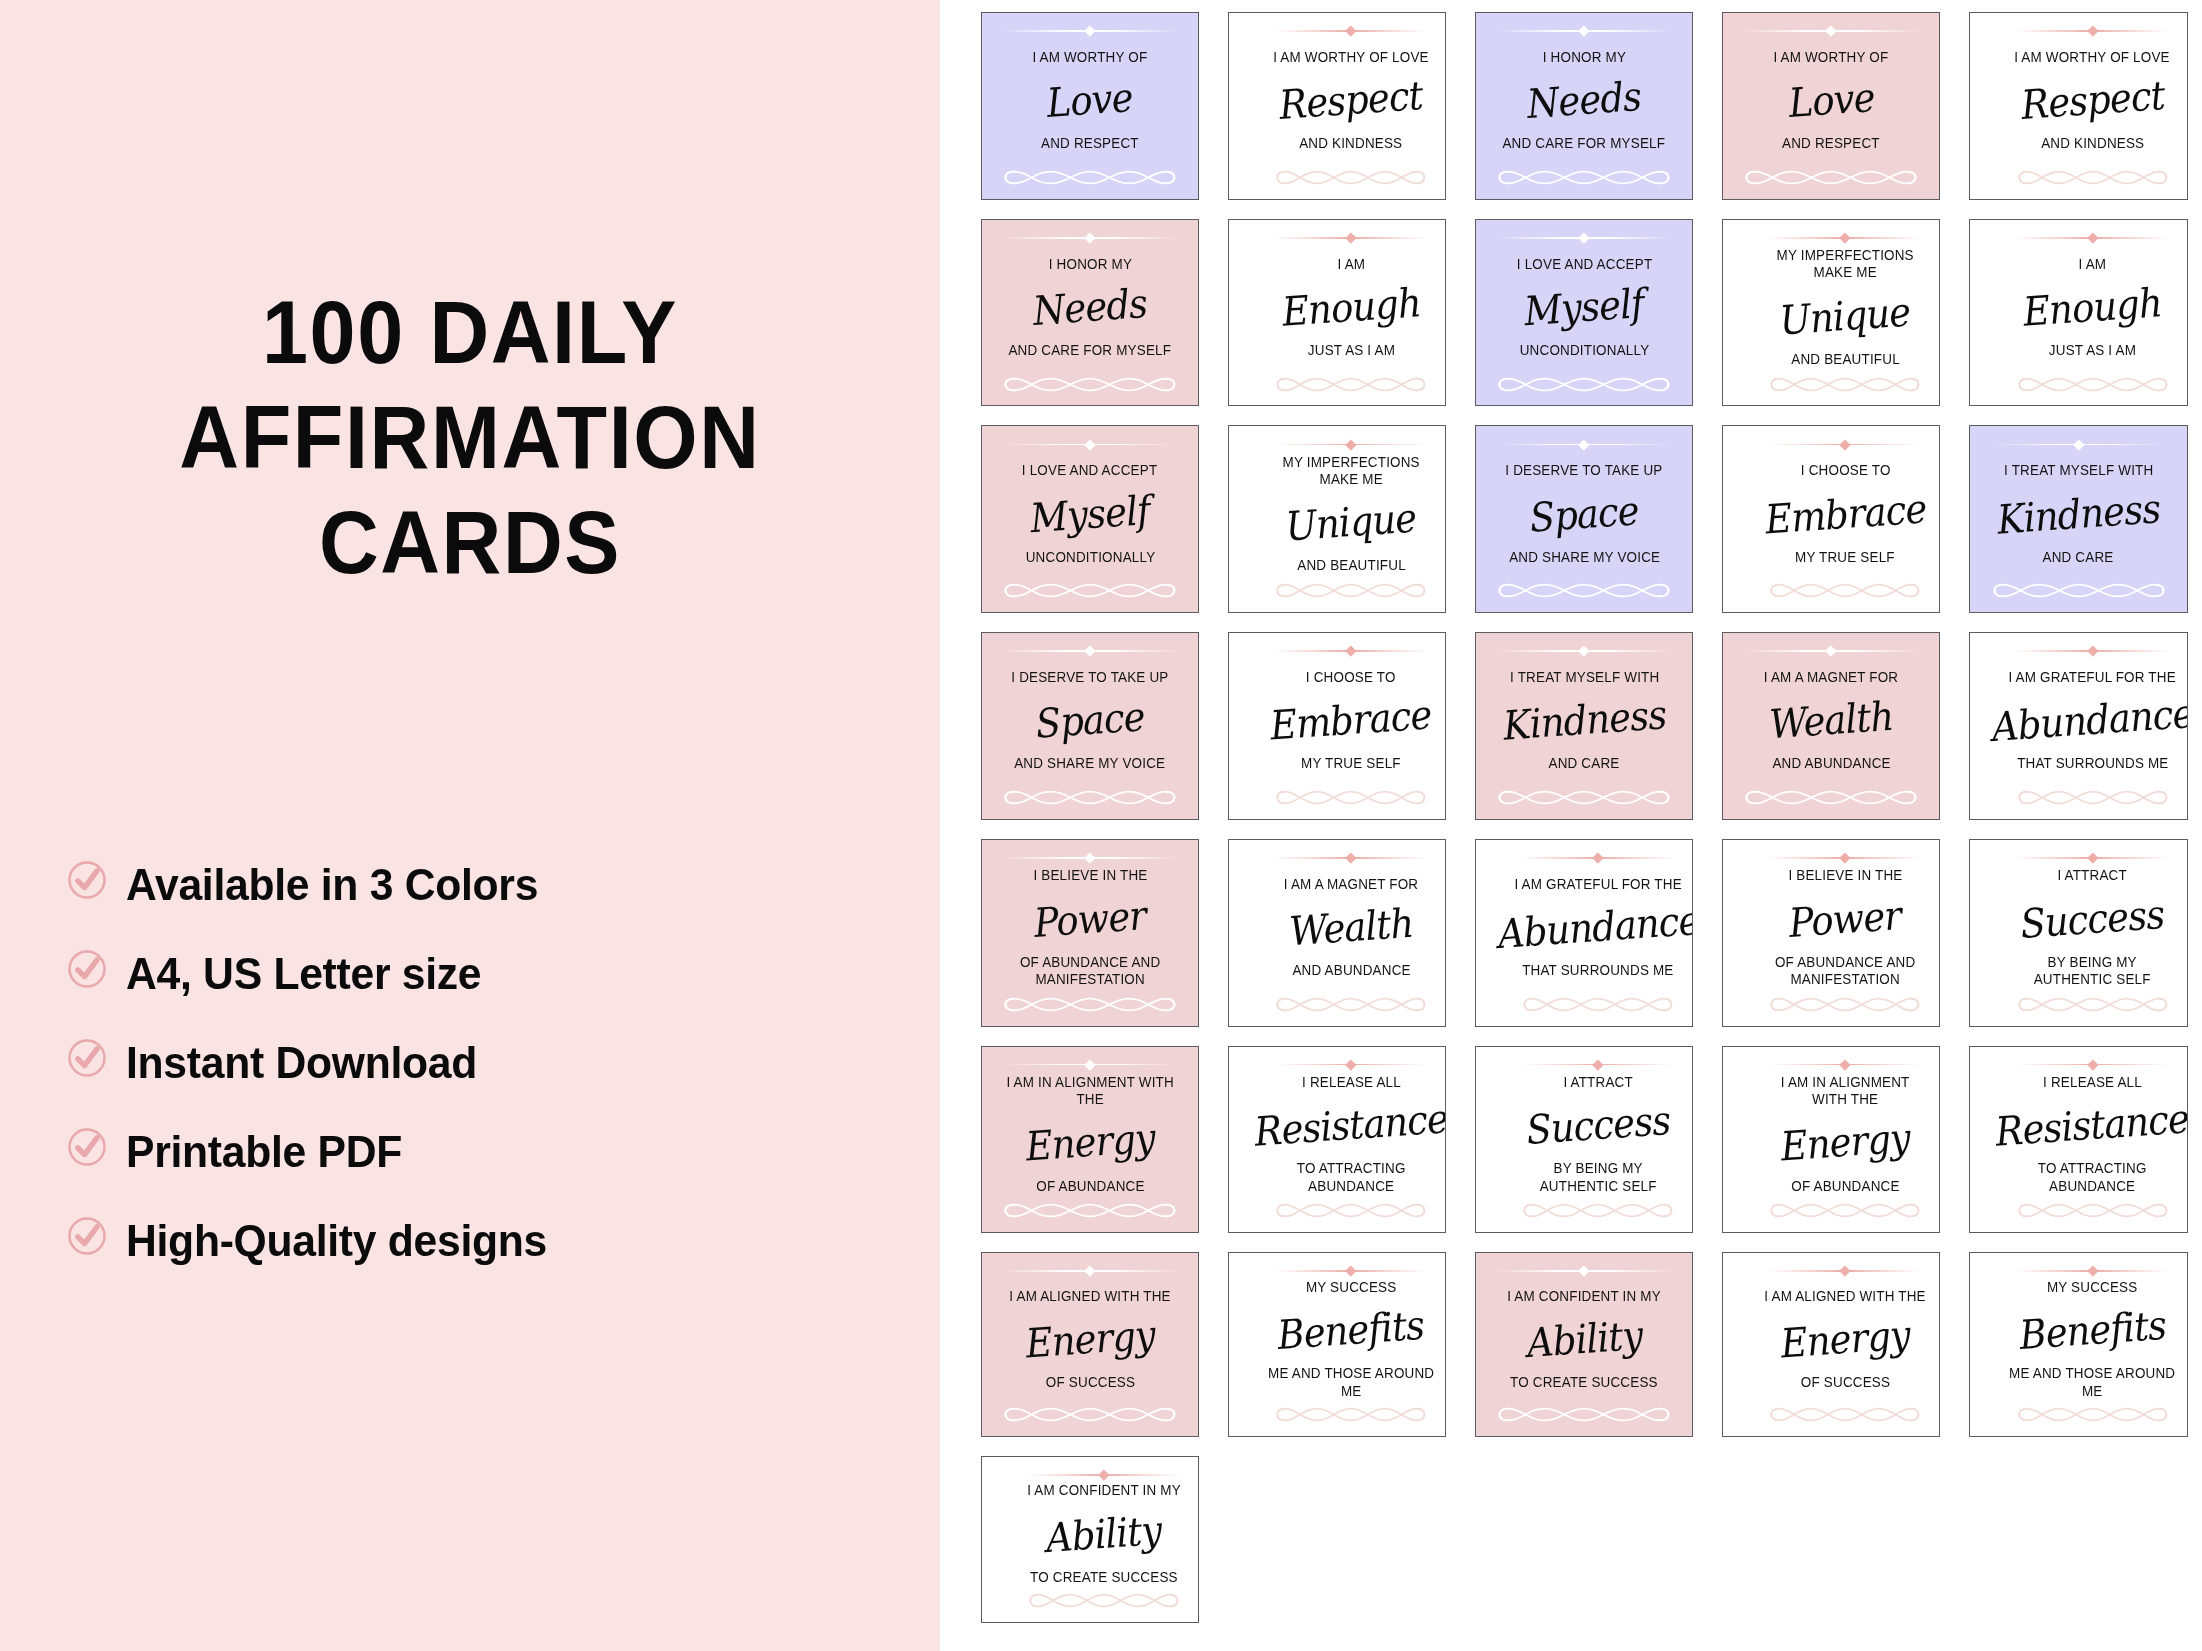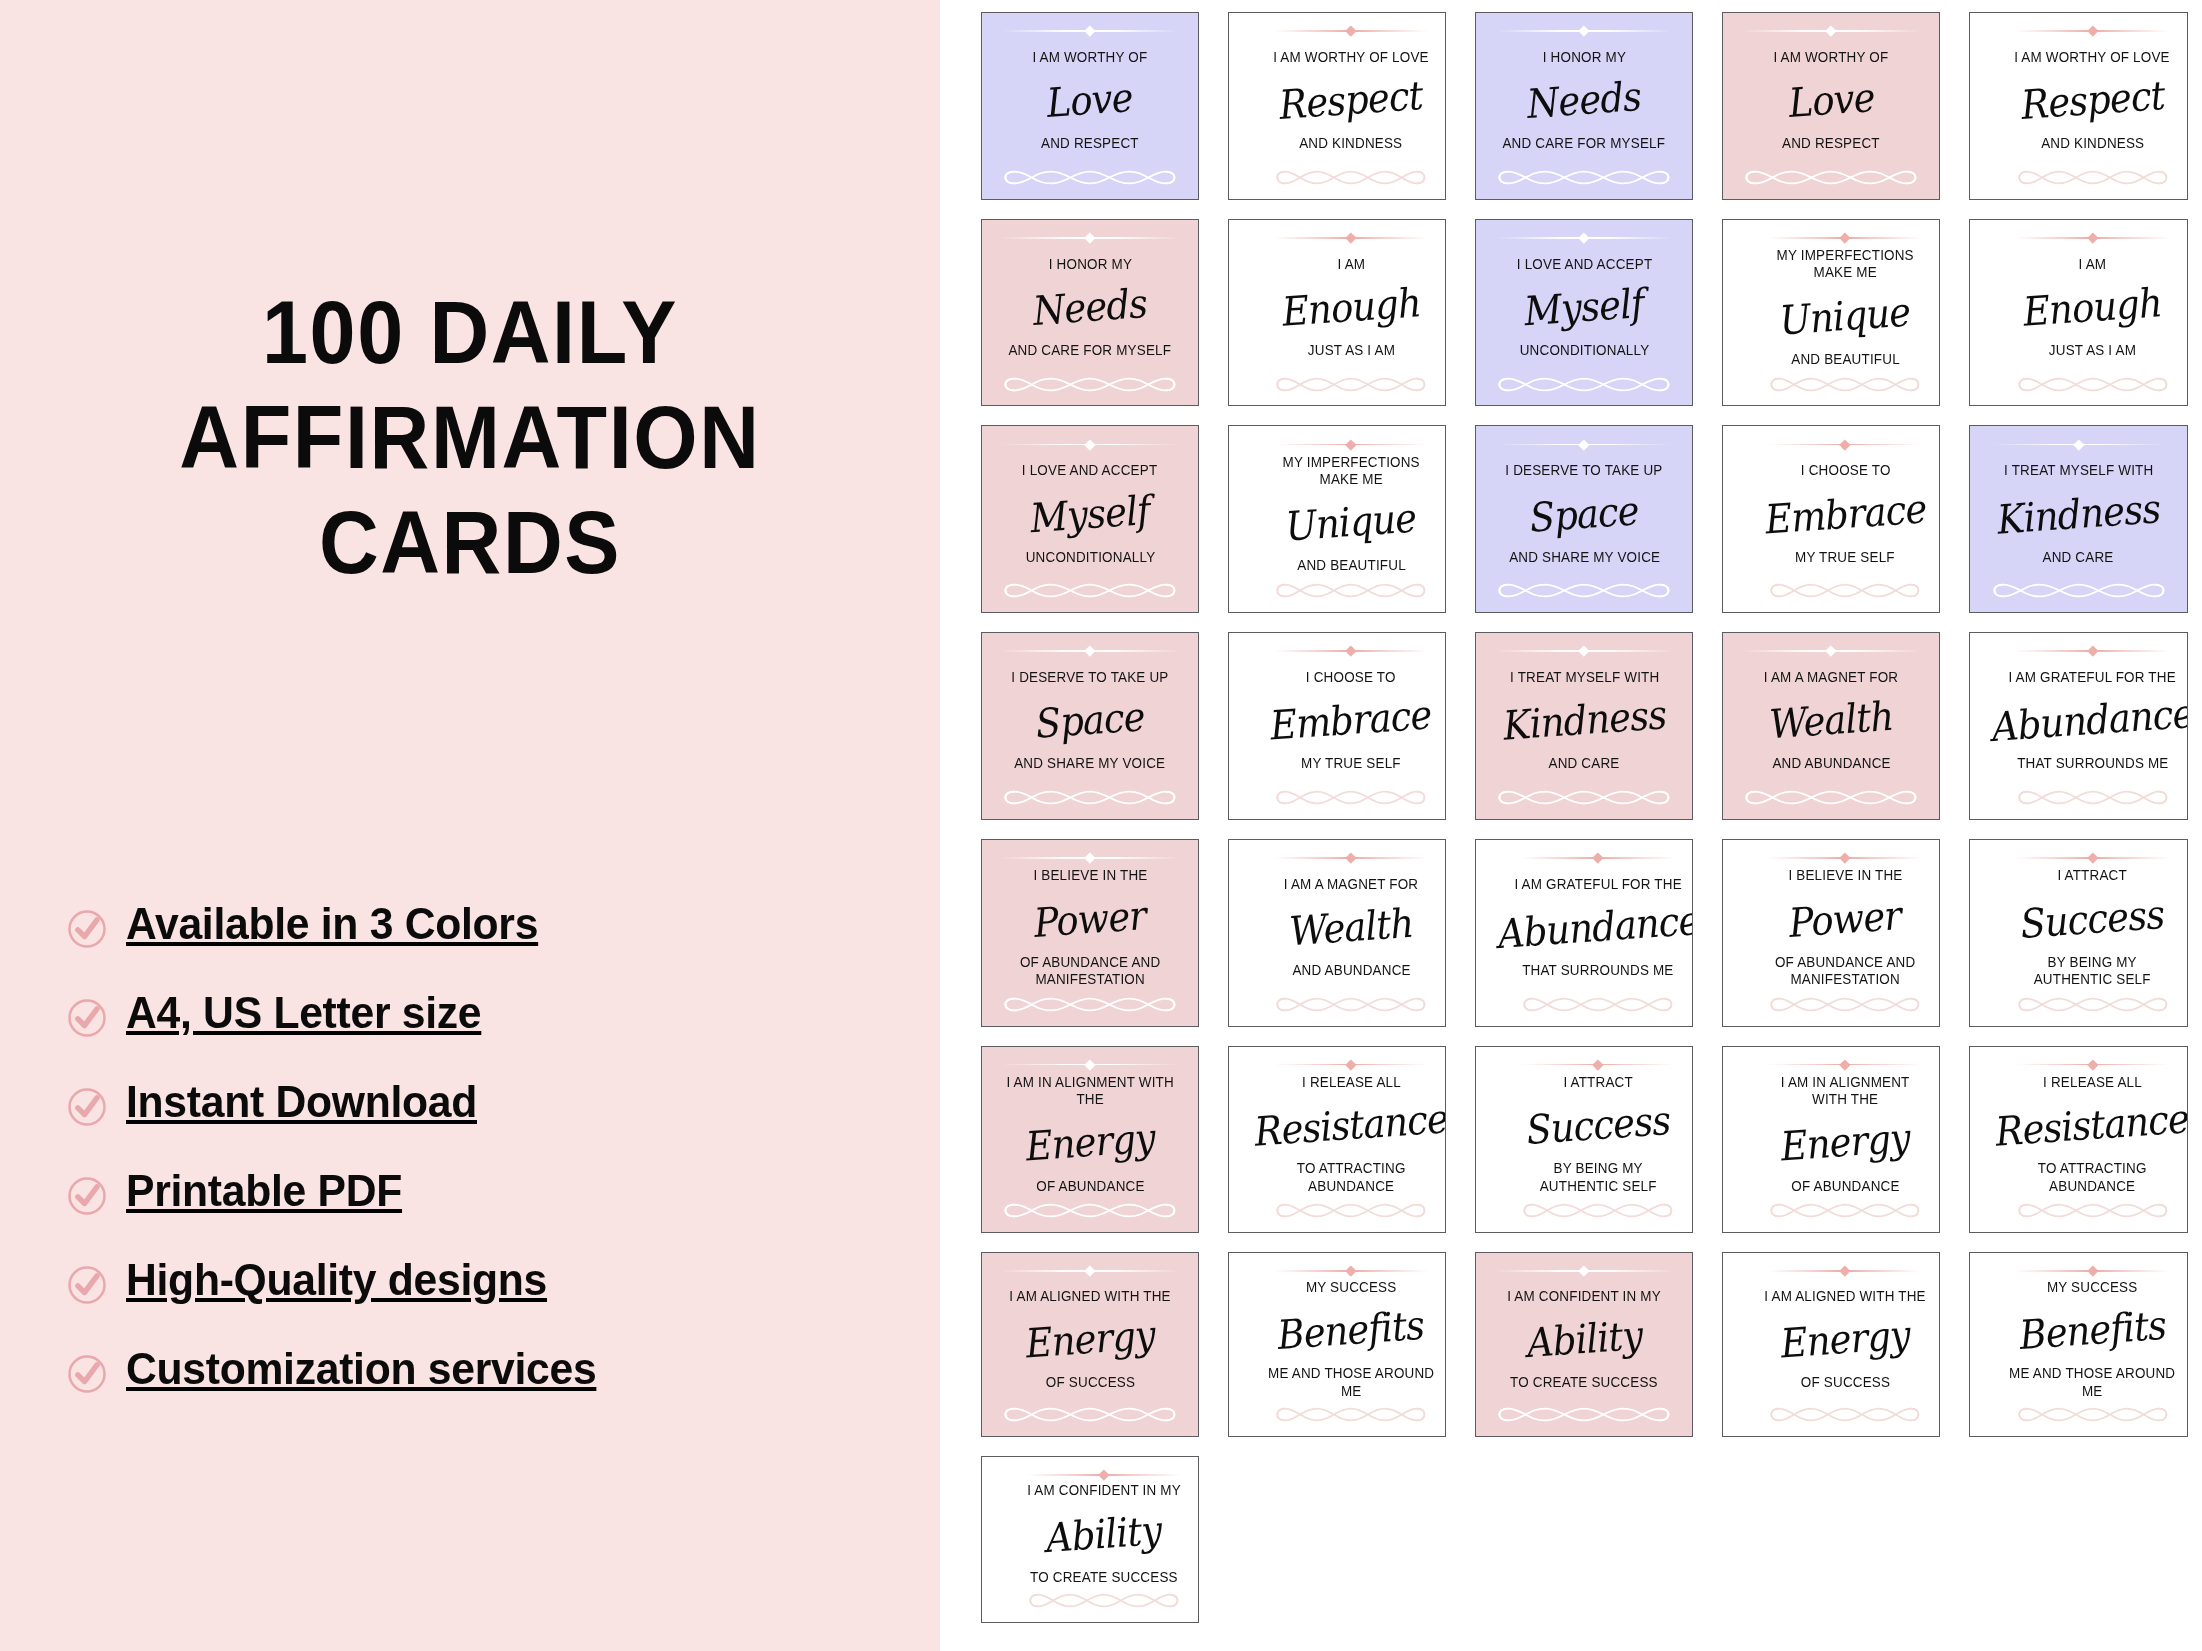--- a/index.html
+++ b/index.html
@@ -44,23 +44,22 @@
   }
 
   .features{
     position:absolute;
     left:67px;
     top:860px;
     width:843px;
   }
   .feature-row{
     display:flex;
-    align-items:flex-end;
+    align-items:flex-start;
     height:89px;
-    text-decoration:underline;
   }
   .check-icon{
     flex:0 0 40px;
     width:40px;height:40px;
     margin-right:19px;
     display:block;
   }
   .feature-label{
     font-size:44px;
     font-weight:bold;
@@ -224,28 +223,20 @@
           <span class="feature-label">Printable PDF</span>
         </div>
         <div class="feature-row">
           <span class="check-icon">
 <svg viewBox="0 0 48 48" width="40" height="40" xmlns="http://www.w3.org/2000/svg">
   <circle cx="24" cy="24" r="21" fill="none" stroke="#e8a8ac" stroke-width="3"></circle>
   <path d="M13 25 L21 33 L36 13" fill="none" stroke="#e8a8ac" stroke-width="6.5" stroke-linecap="round" stroke-linejoin="round"></path>
 </svg></span>
           <span class="feature-label">High-Quality designs</span>
         </div>
-        <div class="feature-row">
-          <span class="check-icon">
-<svg viewBox="0 0 48 48" width="40" height="40" xmlns="http://www.w3.org/2000/svg">
-  <circle cx="24" cy="24" r="21" fill="none" stroke="#e8a8ac" stroke-width="3"></circle>
-  <path d="M13 25 L21 33 L36 13" fill="none" stroke="#e8a8ac" stroke-width="6.5" stroke-linecap="round" stroke-linejoin="round"></path>
-</svg></span>
-          <span class="feature-label">Customization services</span>
-        </div>
       </div>
   </div>
 
   <div class="right-panel">
     <div class="grid">
 
     <div class="card lavender">
           <div class="card-divider">
             <span class="bar"></span>
             <span class="gem"></span>

